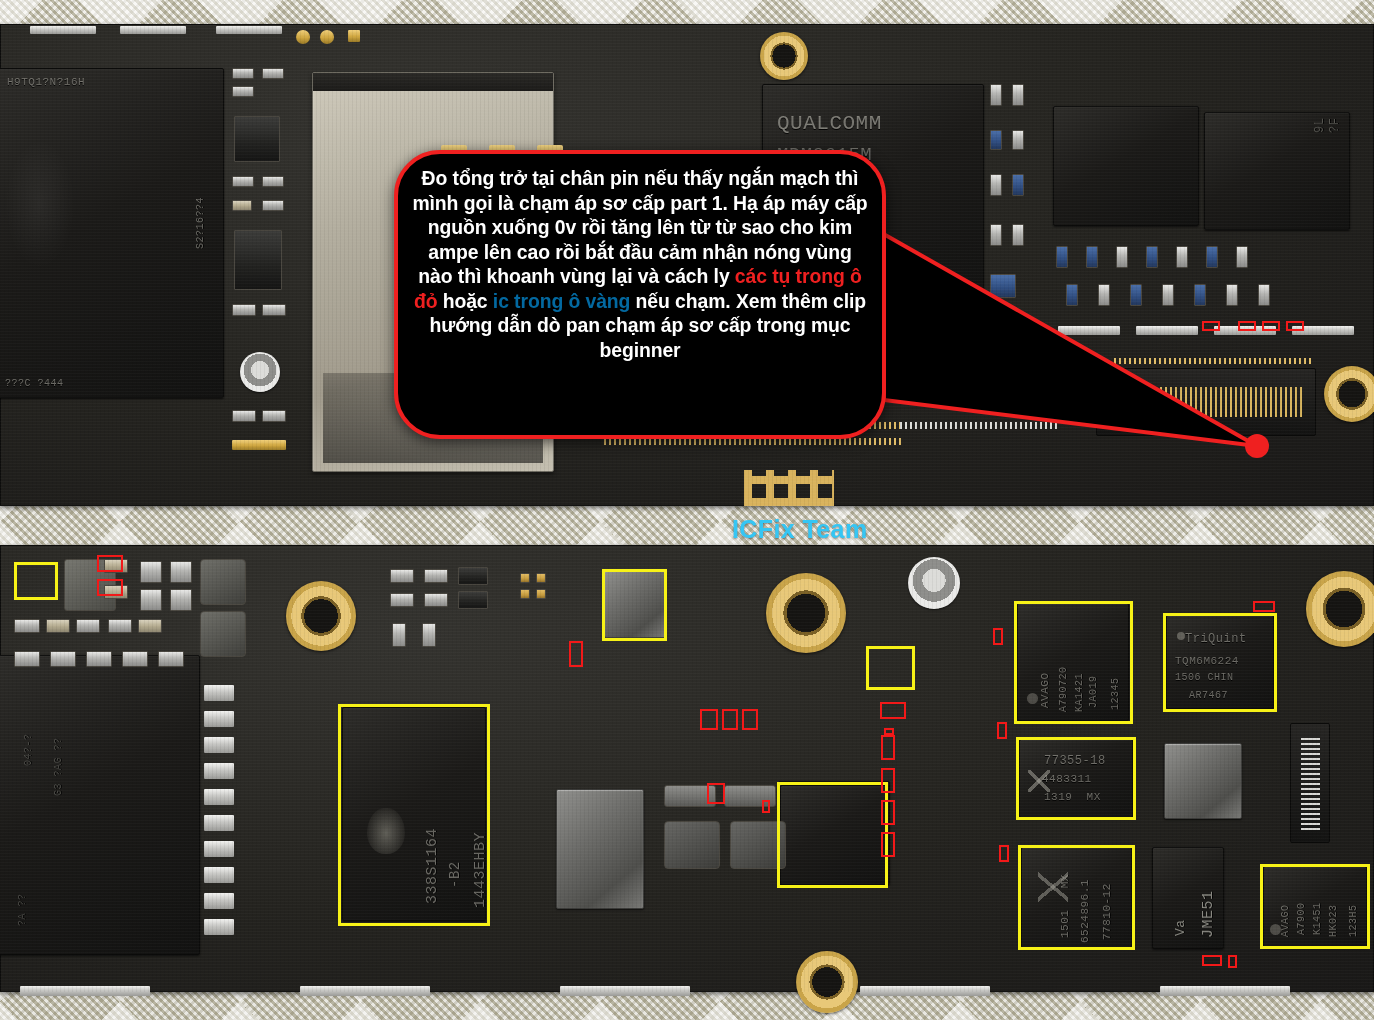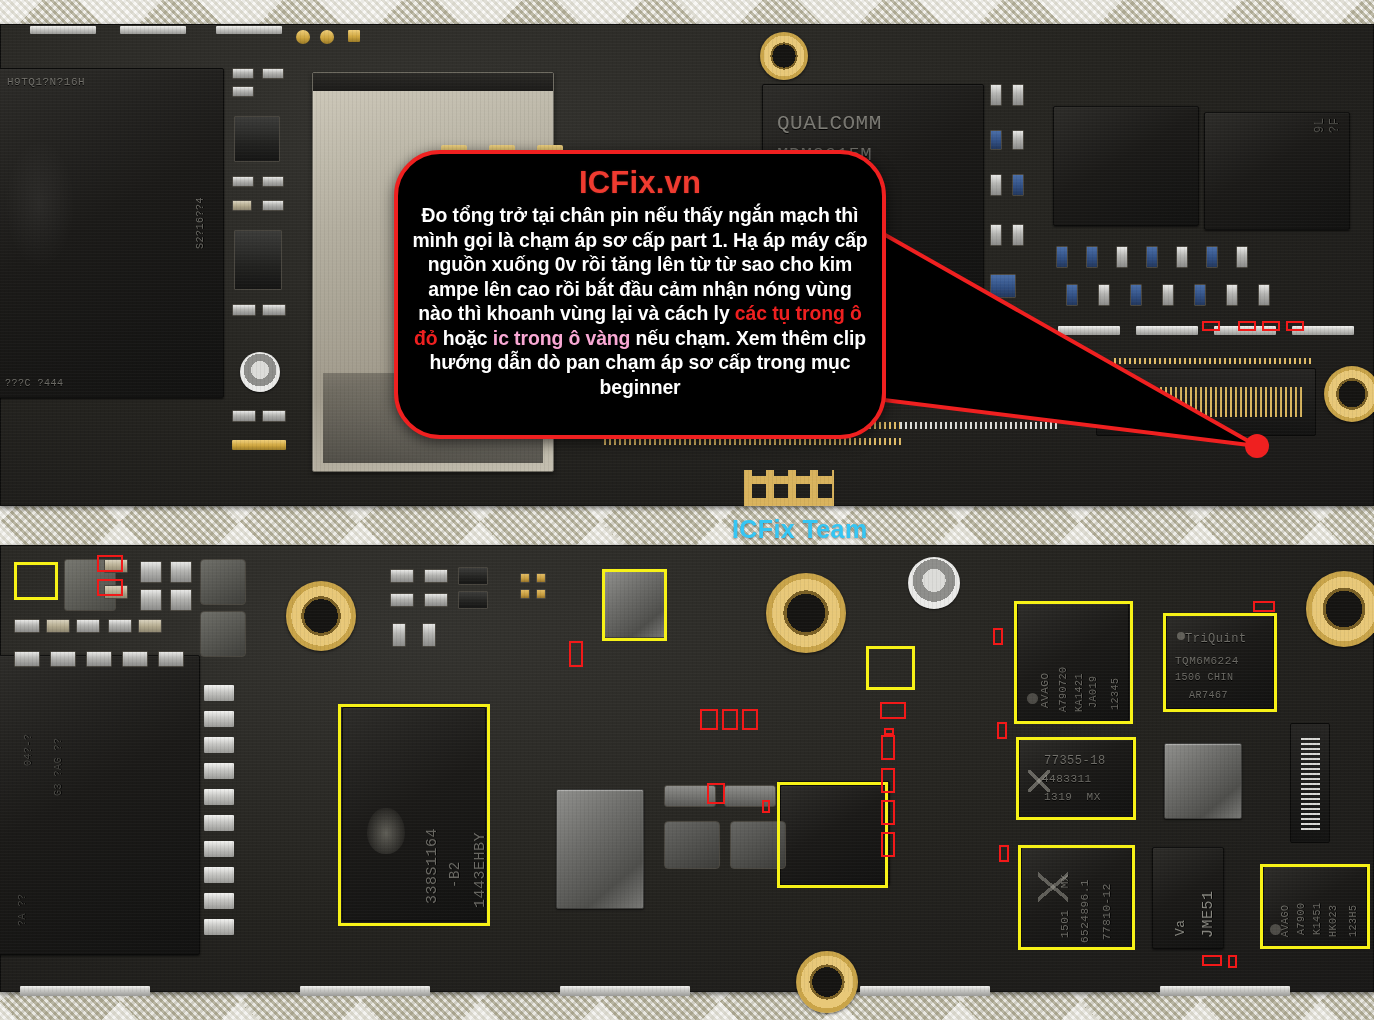--- a/index.html
+++ b/index.html
@@ -200,21 +200,21 @@
     text-shadow: 0 0 2px rgba(239,59,48,.35);
   }
   #callout .body {
     color: #ffffff;
     font-size: 19.4px;
     font-weight: bold;
     line-height: 1.265;
     letter-spacing: -0.1px;
   }
   #callout .body .red  { color: #ef2020; }
-  #callout .body .yell { color: #f9a8d4; }
+  #callout .body .yell { color: #0369a1; }
 
   
   #pointer-tail { position:absolute; left:0; top:0; width:1374px; height:1020px; z-index:38; pointer-events:none; }
 
   #pointer-dot {
     position:absolute;
     left: 1245px; top: 434px;
     width: 24px; height: 24px;
     border-radius: 50%;
     background: #ef2020;
@@ -539,19 +539,18 @@
   <div class="mark red" style="left:1286px; top:321px; width:18px; height:10px;"></div>
   <div class="mark red" style="left:1202px; top:955px; width:20px; height:11px;"></div>
   <div class="mark red" style="left:1228px; top:955px; width:9px;  height:13px;"></div>
 
   <svg id="pointer-tail" viewBox="0 0 1374 1020">
     <polygon points="880,232 884,400 1257,446" fill="#000000" stroke="#ef2020" stroke-width="4" stroke-linejoin="round"></polygon>
   </svg>
   <div id="pointer-dot"></div>
 
   <div id="callout">
-    <div class="brand">ICFix.vn</div>
     <div class="body"><span>Đo tổng trở tại chân pin nếu thấy ngắn mạch thì mình gọi là chạm áp sơ cấp part 1. Hạ áp máy cấp nguồn xuống 0v rồi tăng lên từ từ sao cho kim ampe lên cao rồi bắt đầu cảm nhận nóng vùng nào thì khoanh vùng lại và cách ly </span><span class="red">các tụ trong ô đỏ</span><span> hoặc </span><span class="yell">ic trong ô vàng</span><span> nếu chạm. Xem thêm clip hướng dẫn dò pan chạm áp sơ cấp trong mục beginner</span></div>
   </div>
 
   <div id="team-watermark">ICFix Team</div>
 
 </div>
 
 </body></html>

